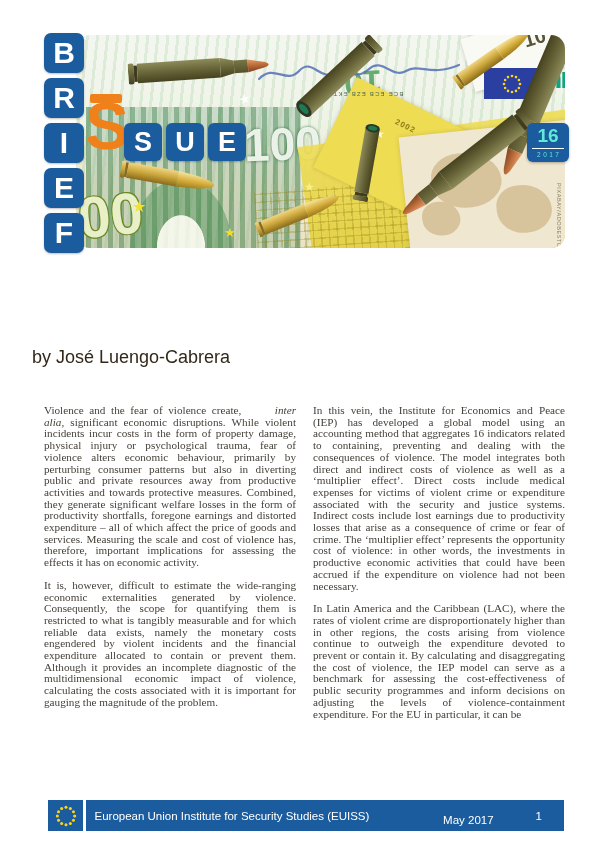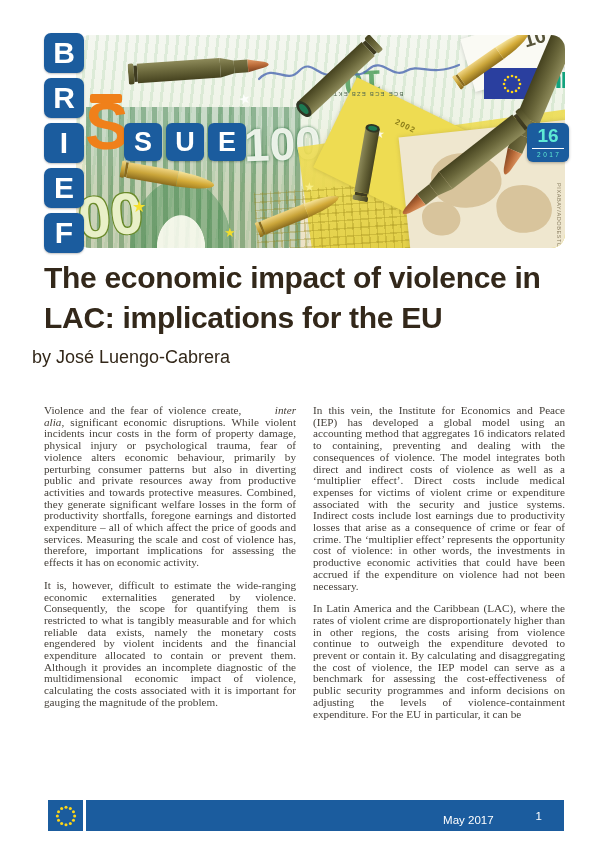--- a/index.html
+++ b/index.html
@@ -250,21 +250,20 @@
       <div class="tile">U</div>
       <div class="tile">E</div>
     </div>
 
   <div class="badge">
     <div class="badge-num">16</div>
     <div class="badge-divider"></div>
     <div class="badge-year">2017</div>
   </div>
 
-  <h1 class="title" style="margin:0;">The economic impact of violence in LAC: implications for the EU</h1>
   <div class="byline">by José Luengo-Cabrera</div>
 
   <div class="columns">
     <div class="col">
         <p><span>Violence and the fear of violence create, </span><em>inter alia</em><span>, significant economic disruptions. While violent incidents incur costs in the form of property damage, physical injury or psychological trauma, fear of violence alters economic behaviour, primarily by perturbing consumer patterns but also in diverting public and private resources away from productive activities and towards protective measures. Combined, they generate significant welfare losses in the form of productivity shortfalls, foregone earnings and distorted expenditure – all of which affect the price of goods and services. Measuring the scale and cost of violence has, therefore, important implications for assessing the effects it has on economic activity.</span></p>
         <p><span>It is, however, difficult to estimate the wide-ranging economic externalities generated by violence. Consequently, the scope for quantifying them is restricted to what is tangibly measurable and for which reliable data exists, namely the monetary costs engendered by violent incidents and the financial expenditure allocated to contain or prevent them. Although it provides an incomplete diagnostic of the multidimensional economic impact of violence, calculating the costs associated with it is important for gauging the magnitude of the problem.</span></p>
       </div>
     <div class="col">
         <p><span>In this vein, the Institute for Economics and Peace (IEP) has developed a global model using an accounting method that aggregates 16 indicators related to containing, preventing and dealing with the consequences of violence. The model integrates both direct and indirect costs of violence as well as a ‘multiplier effect’. Direct costs include medical expenses for victims of violent crime or expenditure associated with the security and justice systems. Indirect costs include lost earnings due to productivity losses that arise as a consequence of crime or fear of crime. The ‘multiplier effect’ represents the opportunity cost of violence: in other words, the investments in productive economic activities that could have been accrued if the expenditure on violence had not been necessary.</span></p>
         <p><span>In Latin America and the Caribbean (LAC), where the rates of violent crime are disproportionately higher than in other regions, the costs arising from violence continue to outweigh the expenditure devoted to prevent or contain it. By calculating and disaggregating the cost of violence, the IEP model can serve as a benchmark for assessing the cost-effectiveness of public security programmes and inform decisions on adjusting the levels of violence-containment expenditure. For the EU in particular, it can be</span></p>
@@ -284,17 +283,18 @@
             <circle cx="4" cy="12" r="1.4"></circle>
             <circle cx="5.1" cy="8" r="1.4"></circle>
             <circle cx="8" cy="5.1" r="1.4"></circle>
             <circle cx="12" cy="4" r="1.4"></circle>
             <circle cx="16" cy="5.1" r="1.4"></circle>
             <circle cx="18.9" cy="8" r="1.4"></circle>
           </g>
         </svg>
     </div>
     <div class="footer-divider"></div>
+    <div class="footer-label">European Union Institute for Security Studies (EUISS)</div>
     <div class="footer-date">May 2017</div>
     <div class="footer-page">1</div>
   </div>
 
 </div>
 
 </body></html>

